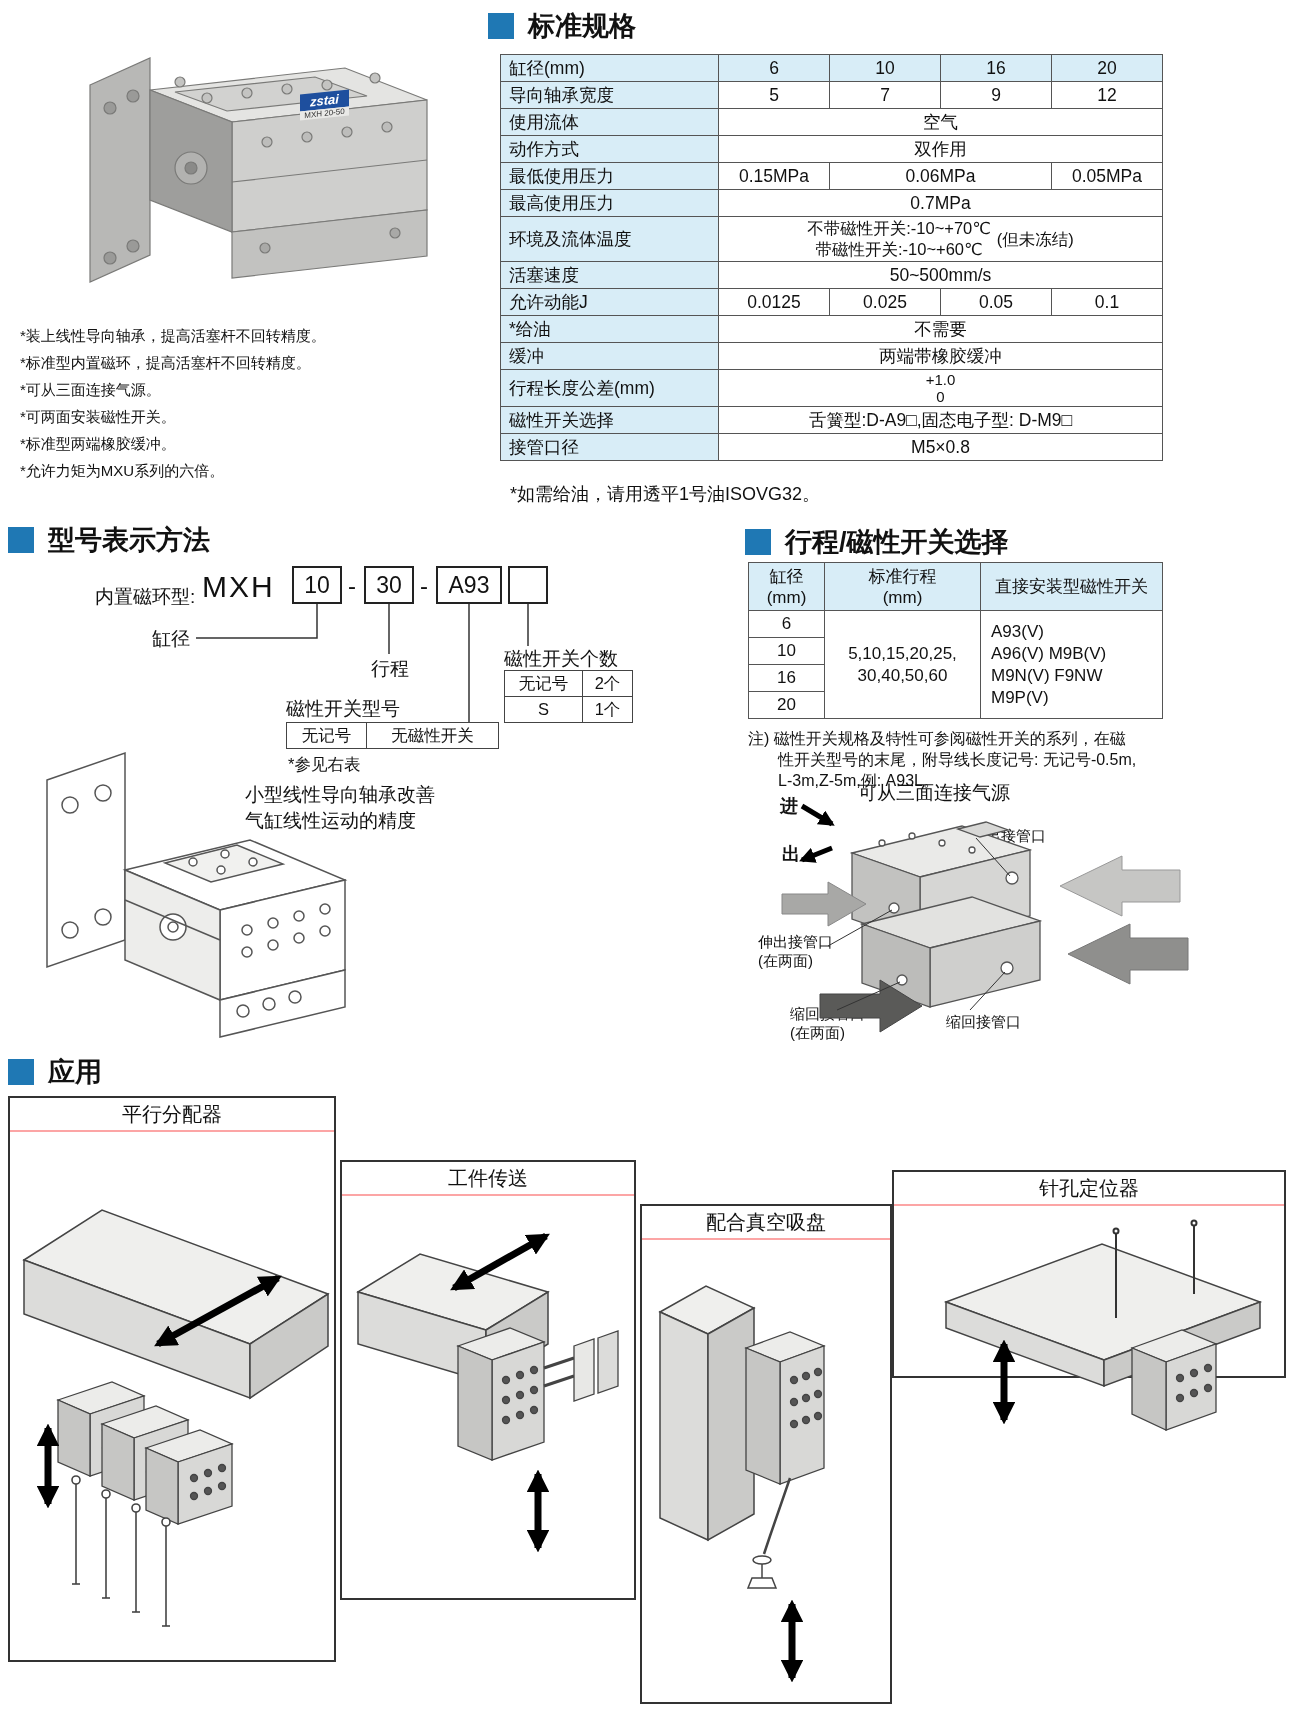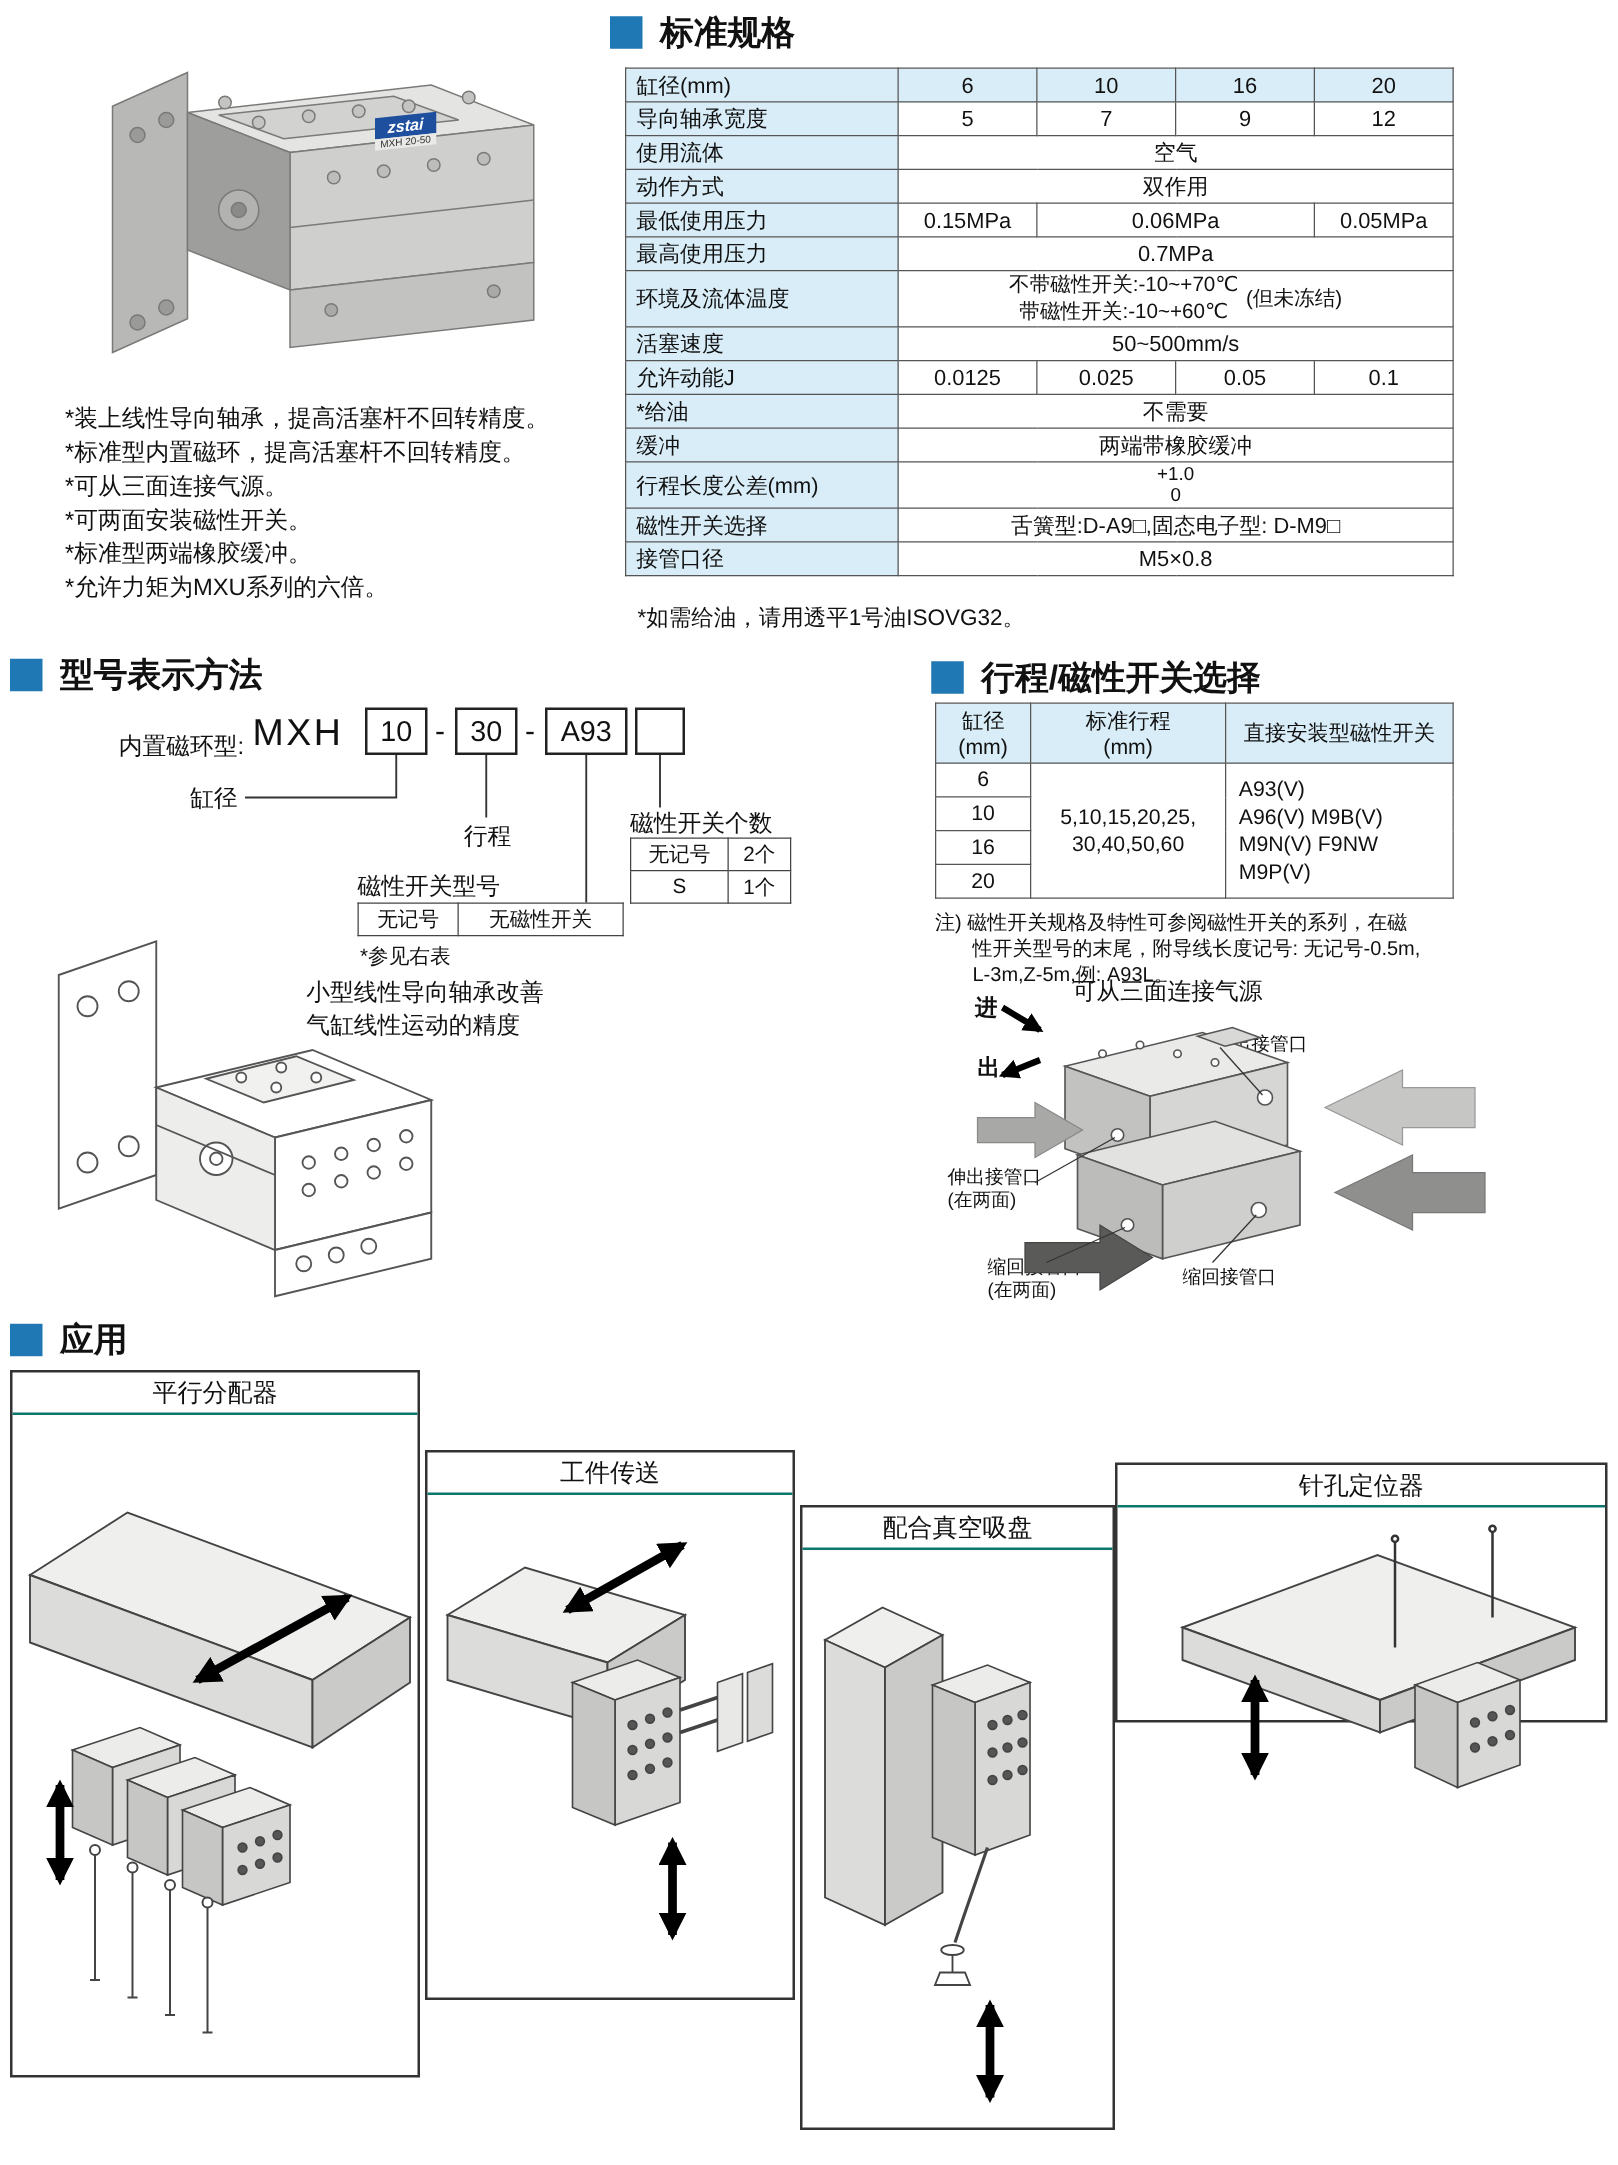--- a/index.html
+++ b/index.html
@@ -42,24 +42,24 @@
   .stroke-table td.sw { text-align:left; line-height:22px; padding-left:10px; }
   .ss-note { position:absolute; left:748px; top:728px; font-size:16px; line-height:21px; width:430px; }
   .ss-note .cont { padding-left:30px; }
 
   .air-title { position:absolute; left:858px; top:780px; font-size:19px; }
   .air-label { position:absolute; font-size:15px; line-height:19px; }
   .air-io { position:absolute; font-size:18px; font-weight:bold; }
 
   
   .app-panel { position:absolute; border:2px solid #333; background:#fff; }
-  .app-title { height:34px; display:flex; align-items:center; justify-content:center; font-size:20px; border-bottom:2px solid #0f766e; }
+  .app-title { height:34px; display:flex; align-items:center; justify-content:center; font-size:20px; border-bottom:2px solid #fca5a5; }
   .app-art { display:block; }
 
-  .features { position:absolute; left:20px; top:322px; font-size:19px; line-height:27px;margin-left:32px; }
+  .features { position:absolute; left:20px; top:322px; font-size:15px; line-height:27px; }
 
   .photo-label { position:absolute; left:300px; top:92px; transform:skewY(-6deg); text-align:center; }
   .photo-label .brand { background:#1e4f9e; color:#fff; font-style:italic; font-weight:bold; font-size:13px; padding:1px 10px; }
   .photo-label .pmodel { font-size:8px; color:#333; background:#e9e9e7; padding:0 4px; }
 </style>
 </head>
 <body>
 
 <div class="page">
 

